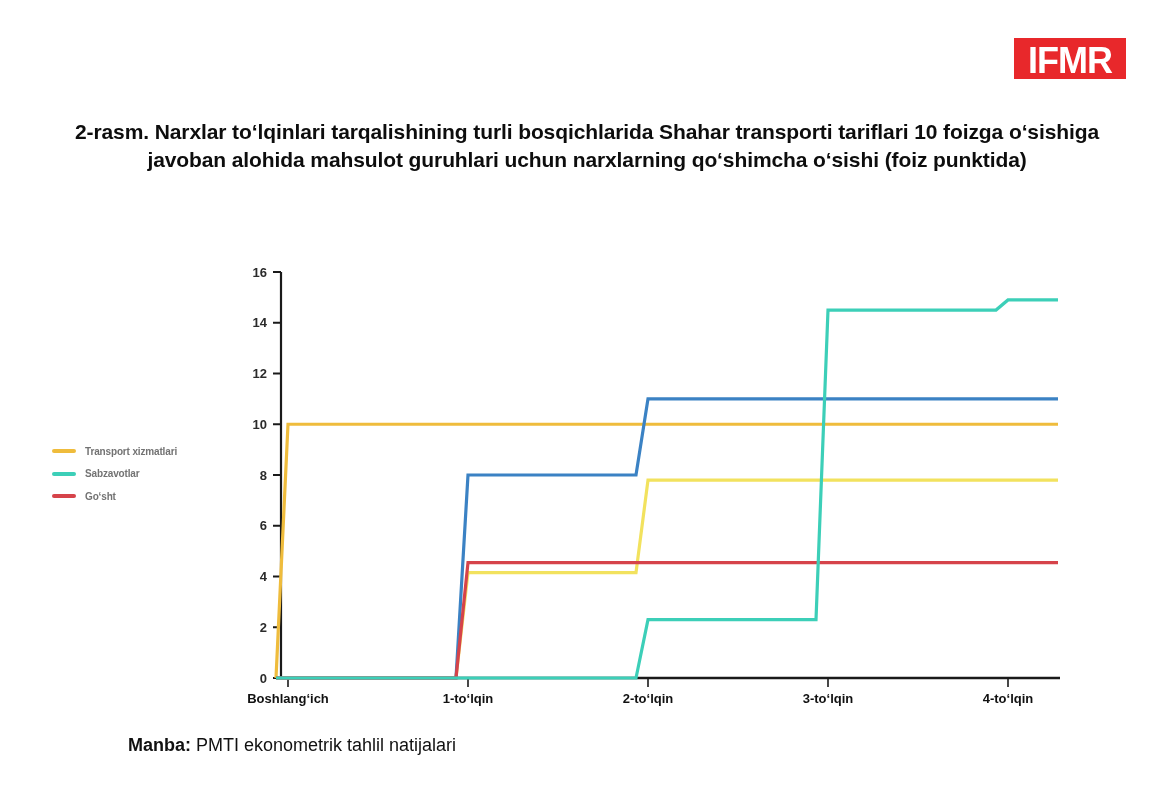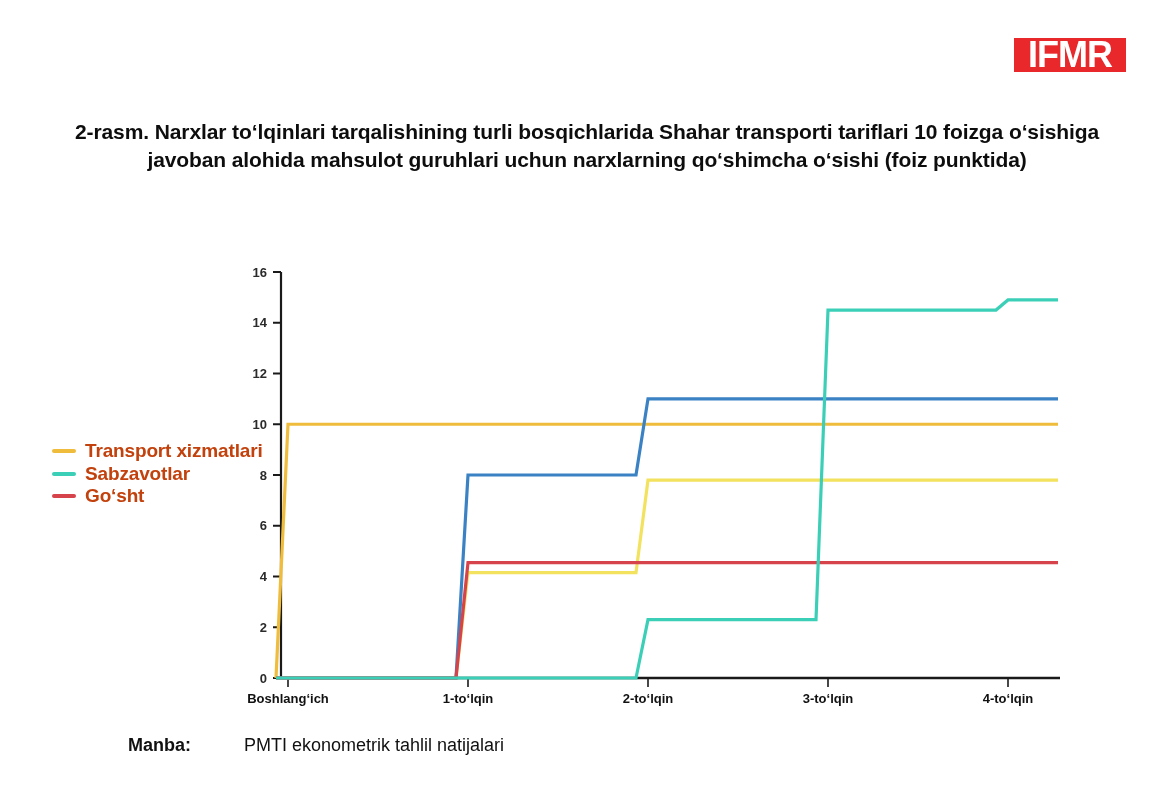--- a/index.html
+++ b/index.html
@@ -10,23 +10,23 @@
     font-family: "Liberation Sans", sans-serif;
     color: #111111;
     overflow: hidden;
     position: relative;
   }
 
   
   #logo {
     position: absolute;
     top: 38px; right: 48px;
-    width: 112px; height: 34px;
+    width: 112px; height: 41px;
     background: #e8282b;
-    display: flex; align-items: center; justify-content: center;
+    display: flex; align-items: flex-end; justify-content: center;
   }
   #logo .logo-text {
     color: #ffffff;
     font-weight: bold;
     font-size: 36px;
     letter-spacing: -1px;
     font-family: "Liberation Sans", sans-serif;
     line-height: 1;
   }
 
@@ -60,38 +60,38 @@
     display: flex; align-items: center;
     height: 22.5px;
   }
   .legend-swatch {
     width: 24px; height: 4px;
     border-radius: 2px;
     margin-right: 9px;
     flex: 0 0 auto;
   }
   .legend-label {
-    font-size: 19px;
+    font-size: 10px;
     font-weight: bold;
-    color: #c2410c;
+    color: #737373;
     white-space: nowrap;
     letter-spacing: -0.15px;
   }
 
   
   #source {
     position: absolute;
     left: 128px; top: 735px;
     font-size: 18px;
     color: #111111;
   }
   #source .src-label {
     font-weight: bold;
   }
-  #source .src-text { font-weight: normal; margin-left: 48px; }
+  #source .src-text { font-weight: normal; }
 
   .tick-label {
     font-family: "Liberation Sans", sans-serif;
     font-size: 13px;
     font-weight: bold;
     fill: #2b2b2b;
   }
   .cat-label {
     font-family: "Liberation Sans", sans-serif;
     font-size: 13px;

